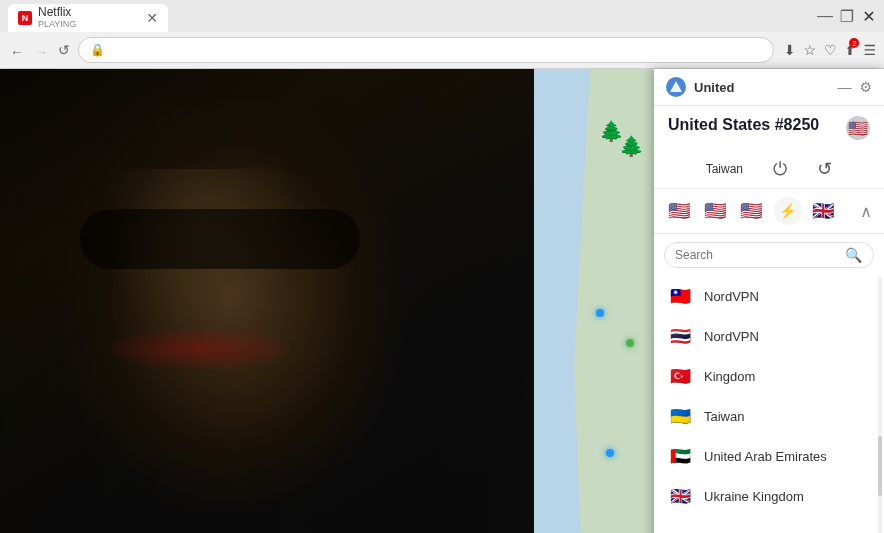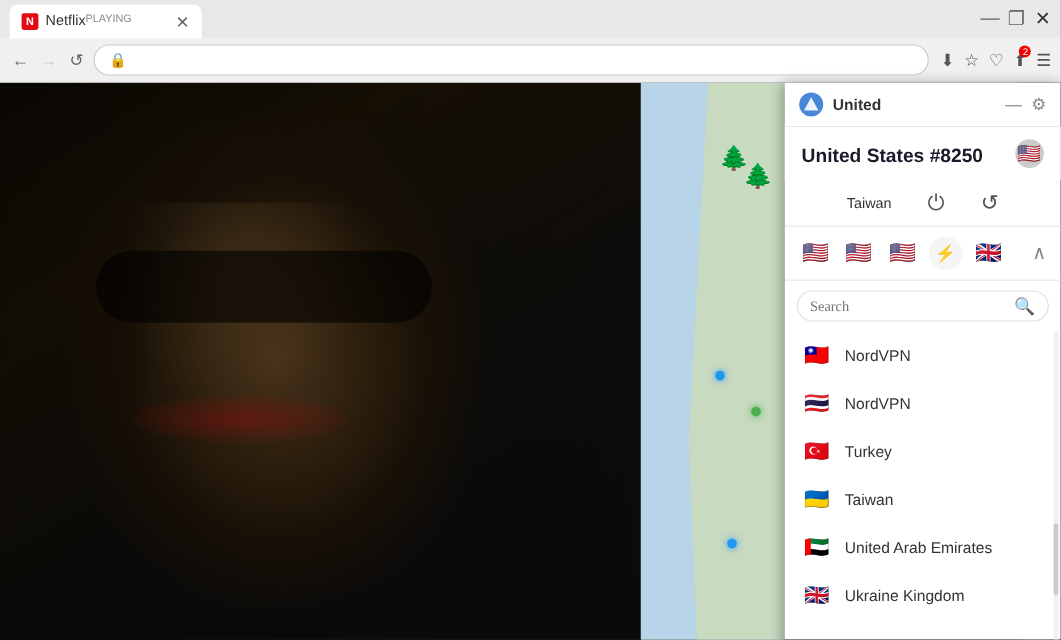--- a/index.html
+++ b/index.html
@@ -41,38 +41,38 @@
     .panel-header { display: flex; align-items: center; padding: 8px 12px; border-bottom: 1px solid #e8e8e8; gap: 8px; }
     .nord-logo { width: 20px; height: 20px; background: #4687d7; border-radius: 50%; display: flex; align-items: center; justify-content: center; color: white; font-size: 10px; font-weight: bold; }
     .nord-title { font-size: 13px; font-weight: 600; color: #333; }
     .panel-header-icons { margin-left: auto; display: flex; gap: 8px; }
     .ph-icon { color: #888; font-size: 14px; cursor: pointer; }
 
     
     .connection-status { padding: 10px 14px; background: #fff; }
     .auto-connected { display: flex; align-items: center; gap: 5px; font-size: 10px; color: #4caf50; font-weight: 600; text-transform: uppercase; letter-spacing: 0.5px; margin-bottom: 4px; }
     .green-dot { width: 8px; height: 8px; background: #4caf50; border-radius: 50%; }
-    .server-name-row { display: flex; align-items: flex-end; justify-content: space-between; }
+    .server-name-row { display: flex; align-items: flex-start; justify-content: space-between; }
     .server-name { font-size: 16px; font-weight: 700; color: #1a1a2a; }
     .flag-circle { width: 24px; height: 24px; border-radius: 50%; overflow: hidden; background: #ccc; display: flex; align-items: center; justify-content: center; font-size: 16px; }
 
     
     .controls-row { display: flex; align-items: center; justify-content: center; gap: 30px; padding: 8px 14px; border-bottom: 1px solid #e8e8e8; }
     .ctrl-icon { font-size: 16px; color: #666; }
     .pause-btn { font-size: 12px; color: #333; font-weight: 500; }
 
     
     .quick-icons { display: flex; align-items: center; padding: 8px 12px; gap: 8px; border-bottom: 1px solid #e8e8e8; }
     .q-flag { width: 28px; height: 28px; border-radius: 50%; display: flex; align-items: center; justify-content: center; font-size: 18px; cursor: pointer; }
     .q-bolt { width: 28px; height: 28px; border-radius: 50%; background: #f5f5f5; display: flex; align-items: center; justify-content: center; font-size: 14px; color: #ffaa00; cursor: pointer; }
     .chevron-up { margin-left: auto; color: #888; font-size: 16px; cursor: pointer; }
 
     
     .search-bar { display: flex; align-items: center; margin: 8px 10px; border: 1px solid #e0e0e0; border-radius: 16px; padding: 4px 10px; gap: 6px; }
-    .search-input { flex: 1; border: none; outline: none; font-size: 12px; color: #0369a1; background: transparent; font-family: Liberation Serif, serif; }
+    .search-input { flex: 1; border: none; outline: none; font-size: 12px; color: #0369a1; background: transparent; }
     .search-icon { color: #aaa; font-size: 14px; }
 
     
     .country-list { flex: 1; overflow-y: auto; padding: 0 4px; }
     .country-item { display: flex; align-items: center; padding: 7px 10px; gap: 10px; cursor: pointer; border-radius: 4px; }
     .country-flag { width: 26px; height: 26px; border-radius: 50%; display: flex; align-items: center; justify-content: center; font-size: 17px; overflow: hidden; }
     .country-name { font-size: 13px; color: #333; font-weight: 400; }
 
     
     .map-area { position: absolute; right: 230px; top: 0; width: 120px; height: 100%; background: linear-gradient(to bottom, #d4e8d4 0%, #c8dfc8 100%); overflow: hidden; }
@@ -85,21 +85,21 @@
   </style>
 </head>
 <body>
 
 <div class="browser-chrome">
   <div class="title-bar">
     <div class="tab">
       <div class="tab-favicon" style="background:#e50914;">
         <span style="color:white;font-weight:bold;font-size:9px;">N</span>
       </div>
-      <div style="display:flex;flex-direction:row;line-height:1.1;">
+      <div style="display:flex;flex-direction:column;line-height:1.1;">
         <span class="tab-title">Netflix</span>
         <span style="font-size:9px;color:#888;">PLAYING</span>
       </div>
       <span class="tab-close">✕</span>
     </div>
     <div class="window-controls">
       <span class="win-btn">—</span>
       <span class="win-btn">❐</span>
       <span class="win-btn win-btn-close">✕</span>
     </div>
@@ -237,21 +237,21 @@
       <div class="country-item">
         <div class="country-flag">🇹🇼</div>
         <span class="country-name">NordVPN</span>
       </div>
       <div class="country-item">
         <div class="country-flag">🇹🇭</div>
         <span class="country-name">NordVPN</span>
       </div>
       <div class="country-item">
         <div class="country-flag">🇹🇷</div>
-        <span class="country-name">Turkey</span>
+        <span class="country-name">Kingdom</span>
       </div>
       <div class="country-item">
         <div class="country-flag">🇺🇦</div>
         <span class="country-name">Taiwan</span>
       </div>
       <div class="country-item">
         <div class="country-flag">🇦🇪</div>
         <span class="country-name">United Arab Emirates</span>
       </div>
       <div class="country-item">

